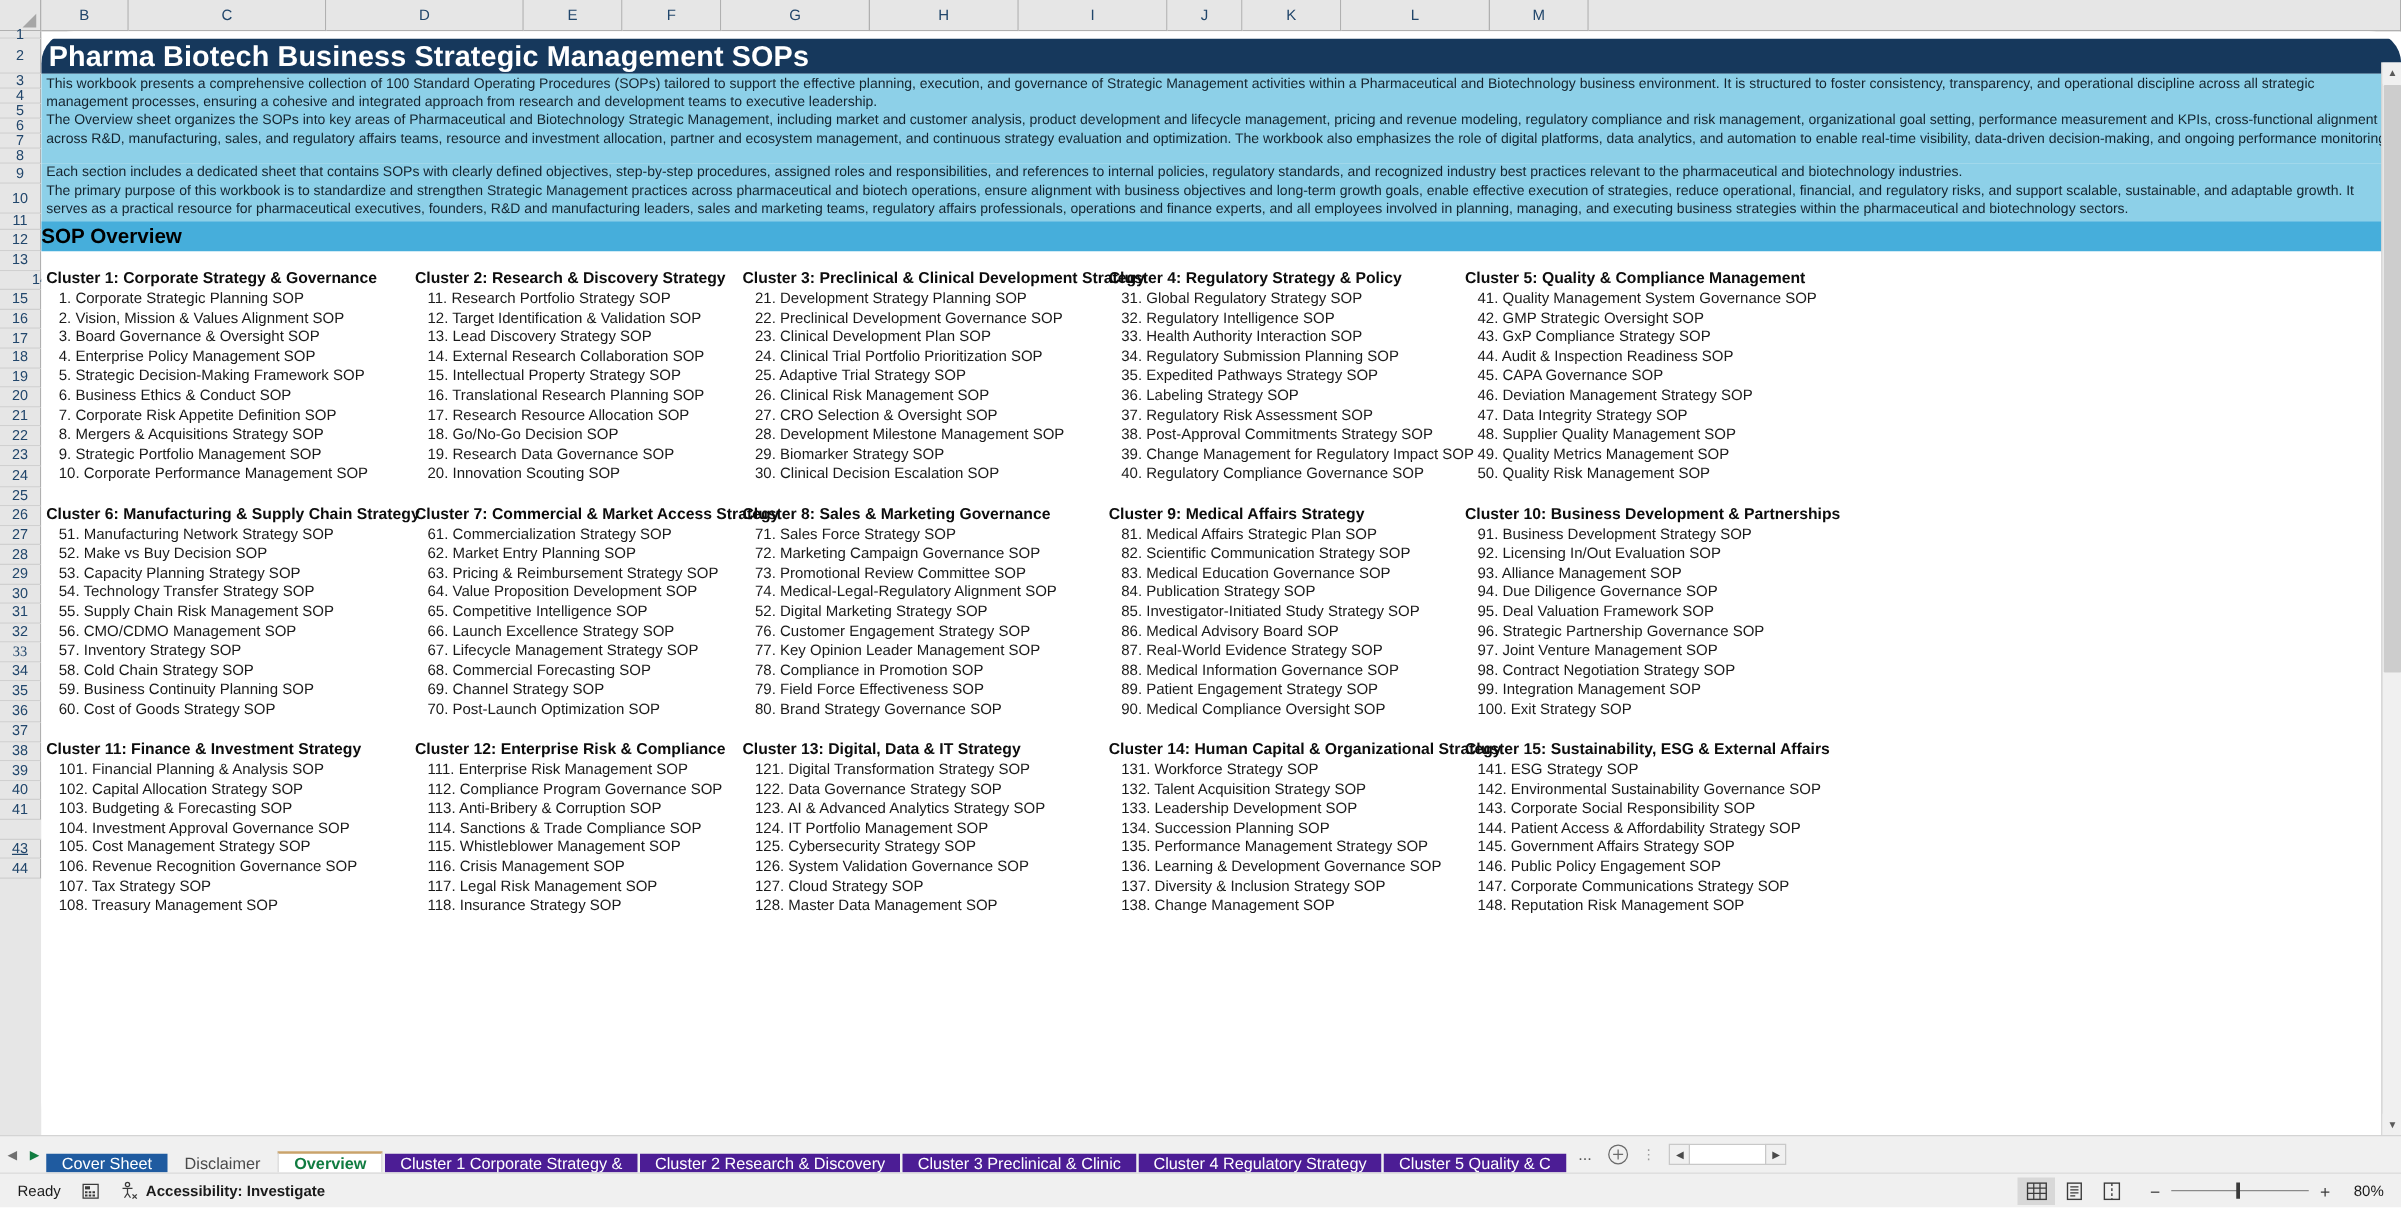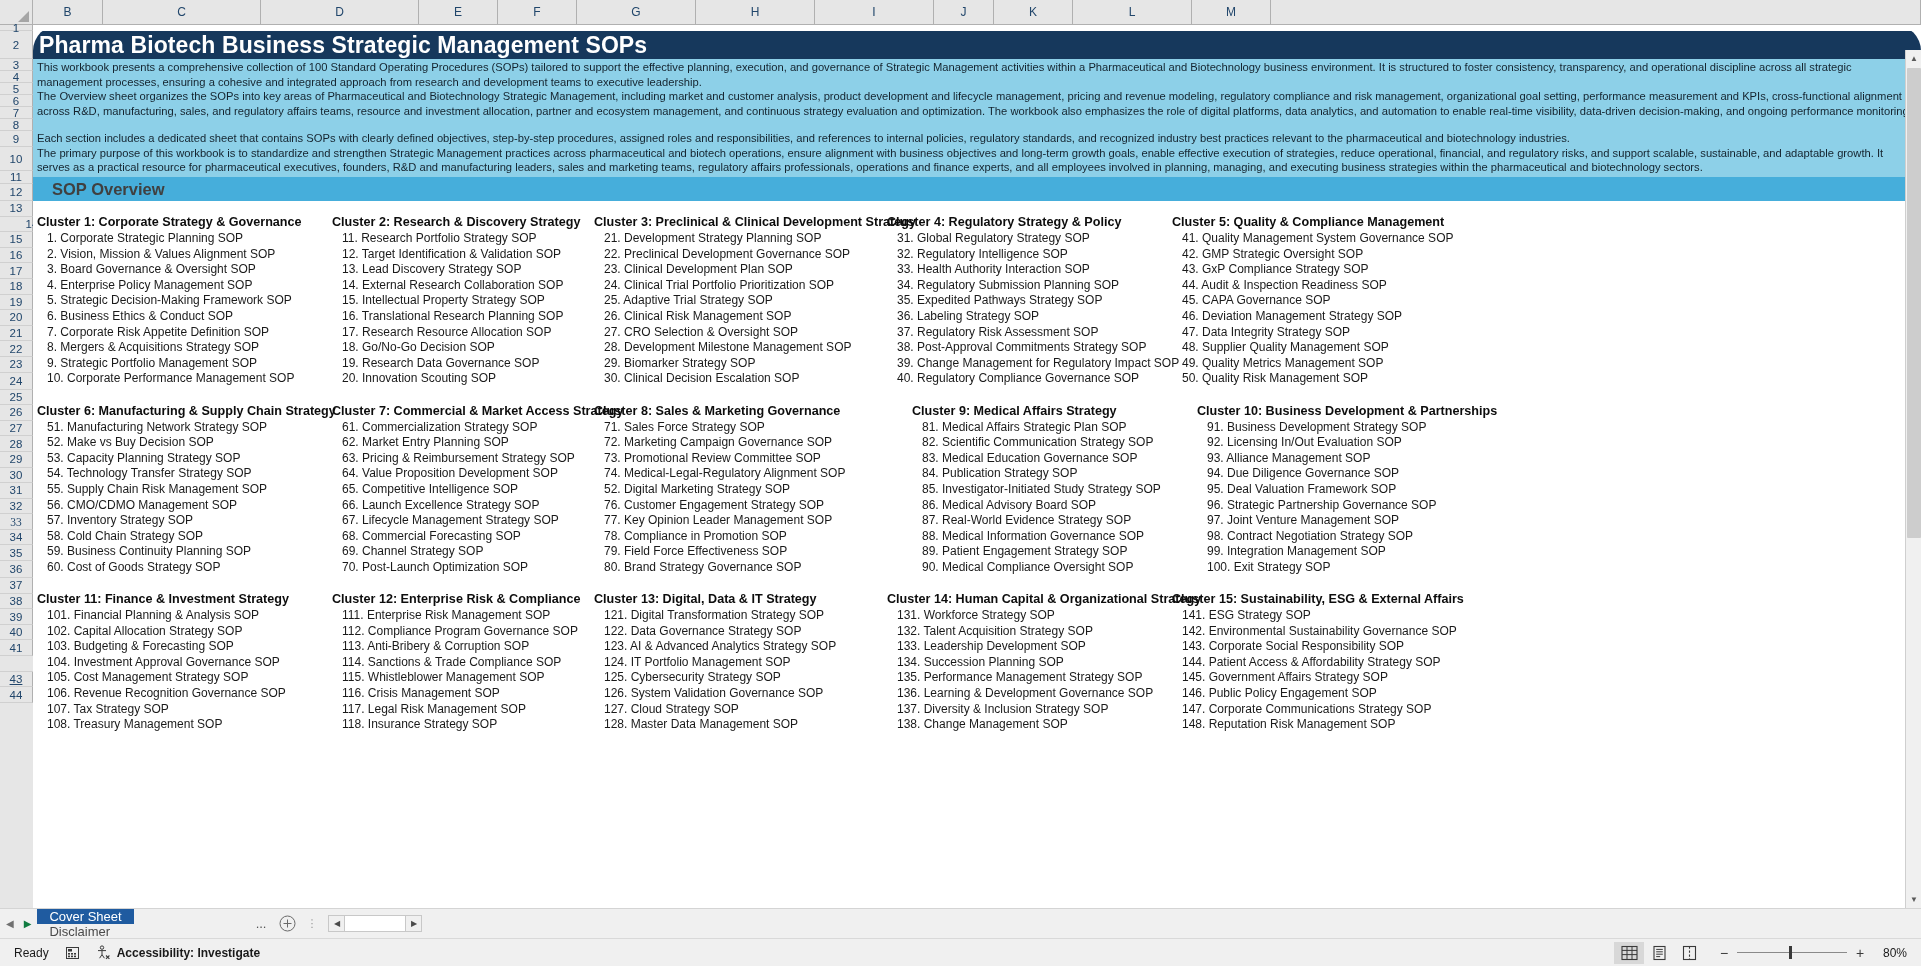--- a/index.html
+++ b/index.html
@@ -43,23 +43,23 @@
   .title-band {
     background: #16385c; color: #ffffff;
     font-size: 23px; font-weight: bold; letter-spacing: .1px;
     display: flex; align-items: center; padding-left: 6px;
   }
   .intro-band { background: #8dd0e8; }
   .intro-band p {
     font-size: 11.2px; color: #14232e; line-height: 1.30; padding: 0 4px;
   }
   .section-band {
-    background: #46aedb; color: #404040;
+    background: #46aedb; color: #000000;
     font-size: 16.5px; font-weight: bold;
-    display: flex; align-items: center; padding-left: 19px;
+    display: flex; align-items: center; padding-left: 0;
   }
 
   
   .clusters { padding: 0 4px; }
   .cluster-block { display: flex; }
   .cluster-col { flex: 0 0 auto; padding-right: 10px; }
   .cluster-title {
     font-size: 12.6px; font-weight: bold; color: #0d0d0d;
     height: 17px; line-height: 17px; white-space: nowrap;
   }
@@ -85,21 +85,21 @@
   .vscroll .arrow.bottom { position: absolute; bottom: 0; left: 0; }
 
   
   .tabbar {
     height: 30px; flex: 0 0 30px; background: #f0f0f0;
     display: flex; align-items: stretch; border-top: 1px solid #d4d4d4;
   }
   .tab-navs { display: flex; align-items: center; padding: 0 6px; gap: 10px; }
   .tab-navs .nav { font-size: 10px; color: #707070; }
   .tab-navs .nav.on { color: #107c41; }
-  .tabs { display: flex; align-items: flex-start; flex-direction: column; }
+  .tabs { display: flex; align-items: flex-end; }
   .tab {
     display: flex; align-items: center; justify-content: center;
     padding: 0 12px; font-size: 13px; white-space: nowrap;
     margin-right: 2px; color: #1a1a1a; background: #f0f0f0;
   }
   .tab.dark { background: #1f5ba0; color: #ffffff; font-weight: normal; }
   .tab.plain { background: #f0f0f0; color: #4a4a4a; }
   .tab.active {
     background: #ffffff; color: #107c41; font-weight: bold;
     border-top: 2px solid #c9a36b; border-left: 1px solid #d4d4d4; border-right: 1px solid #d4d4d4;
@@ -332,21 +332,21 @@
               <div class="cluster-item">72. Marketing Campaign Governance SOP</div>
               <div class="cluster-item">73. Promotional Review Committee SOP</div>
               <div class="cluster-item">74. Medical-Legal-Regulatory Alignment SOP</div>
               <div class="cluster-item">52. Digital Marketing Strategy SOP</div>
               <div class="cluster-item">76. Customer Engagement Strategy SOP</div>
               <div class="cluster-item">77. Key Opinion Leader Management SOP</div>
               <div class="cluster-item">78. Compliance in Promotion SOP</div>
               <div class="cluster-item">79. Field Force Effectiveness SOP</div>
               <div class="cluster-item">80. Brand Strategy Governance SOP</div>
             </div>
-            <div class="cluster-col" style="width: 285px; margin-left: 25px;">
+            <div class="cluster-col" style="width: 285px;">
               <div class="cluster-title">Cluster 9: Medical Affairs Strategy</div>
               <div class="cluster-item">81. Medical Affairs Strategic Plan SOP</div>
               <div class="cluster-item">82. Scientific Communication Strategy SOP</div>
               <div class="cluster-item">83. Medical Education Governance SOP</div>
               <div class="cluster-item">84. Publication Strategy SOP</div>
               <div class="cluster-item">85. Investigator-Initiated Study Strategy SOP</div>
               <div class="cluster-item">86. Medical Advisory Board SOP</div>
               <div class="cluster-item">87. Real-World Evidence Strategy SOP</div>
               <div class="cluster-item">88. Medical Information Governance SOP</div>
               <div class="cluster-item">89. Patient Engagement Strategy SOP</div>

